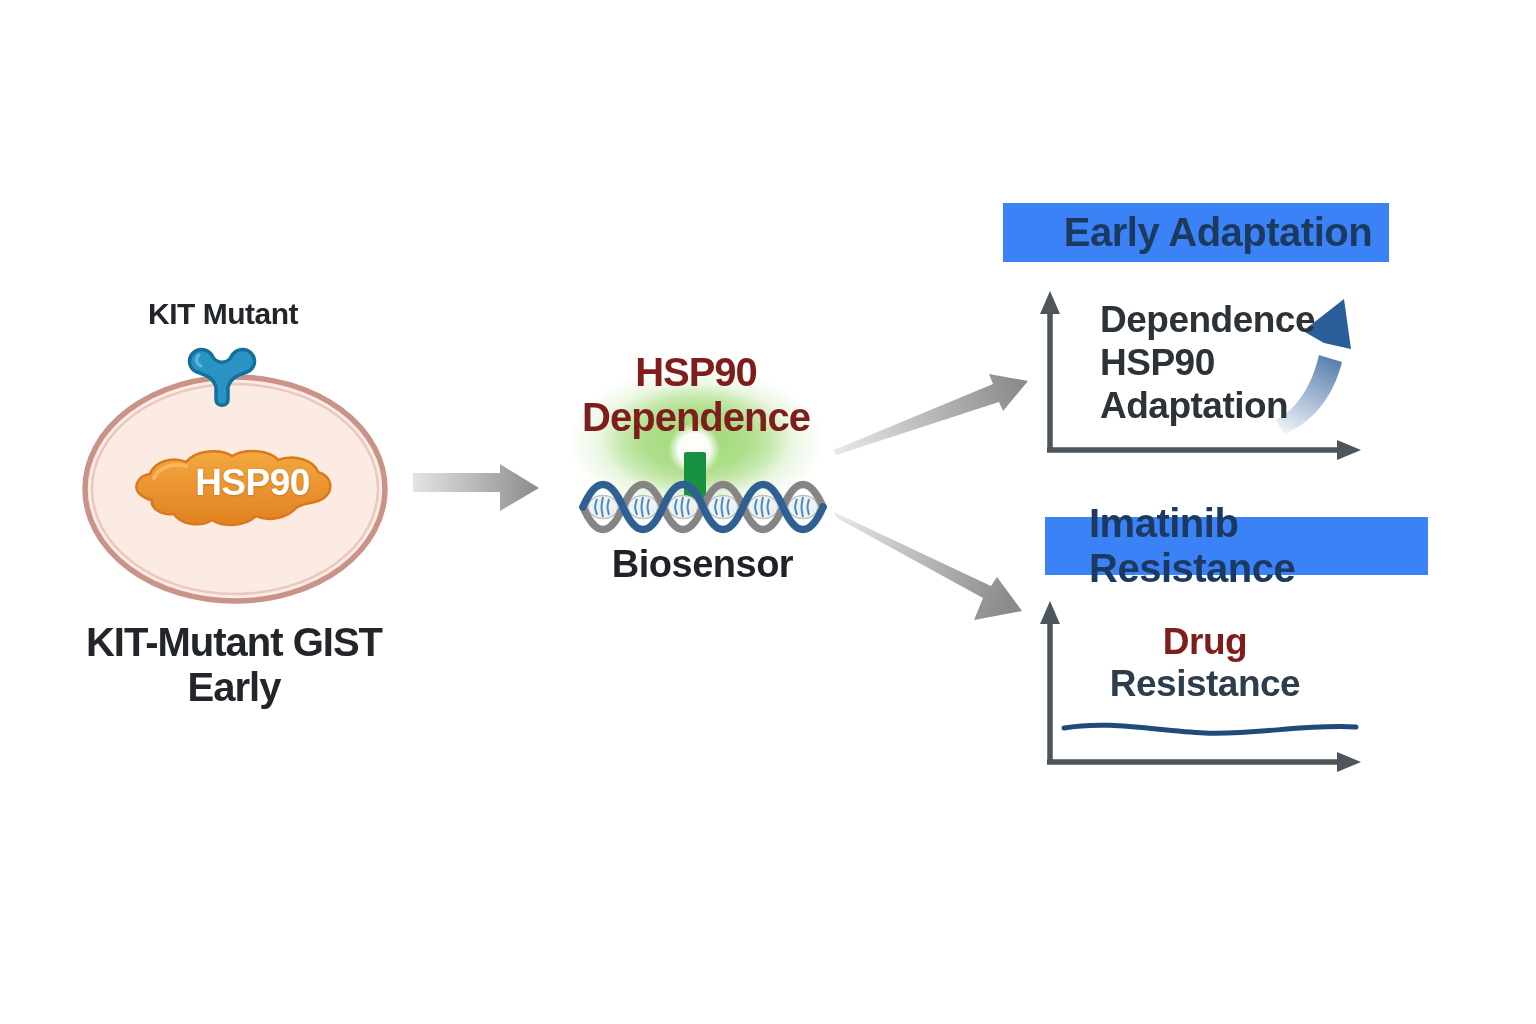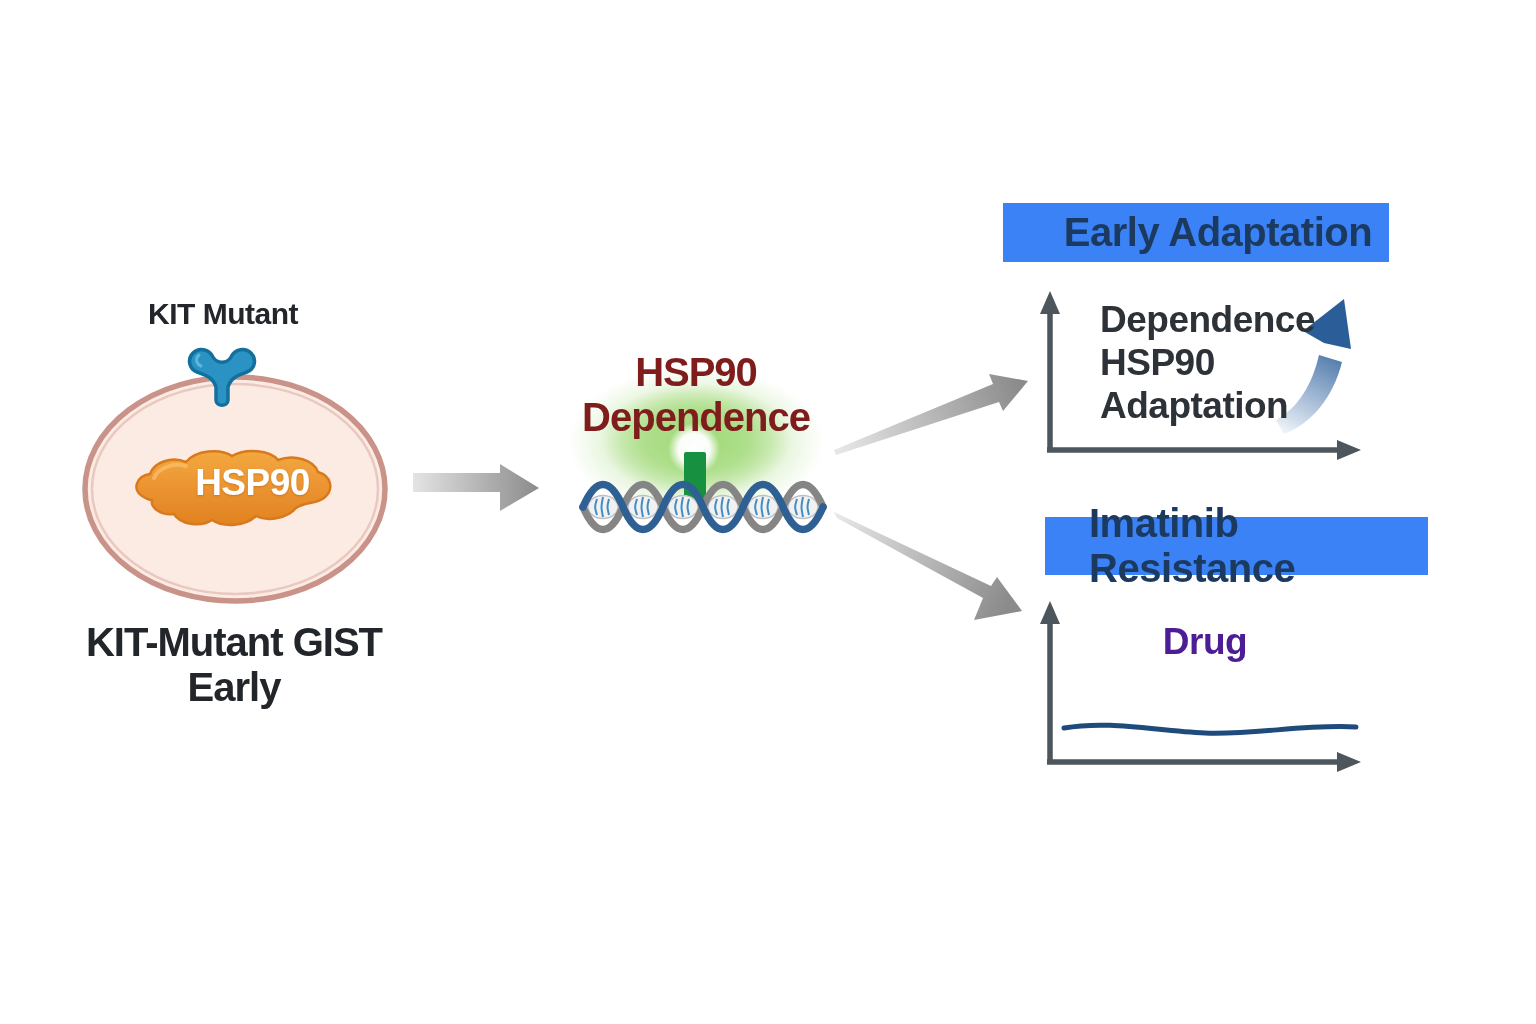--- a/index.html
+++ b/index.html
@@ -15,21 +15,21 @@
   .cell-label { left: 78px; top: 620px; width: 312px; font-size: 40px; font-weight: 600; letter-spacing: -1px; }
   .dep-title { left: 520px; top: 350px; width: 352px; font-size: 40px; font-weight: 700; color: #7f1d1d; letter-spacing: -1px; }
   .bio-label { left: 595px; top: 543px; width: 215px; font-size: 38px; font-weight: 700; color: #1f2226; letter-spacing: -0.5px; }
   .band { position: absolute; background: #3b82f6; display: flex; align-items: center; justify-content: center;
     font-size: 40px; font-weight: 700; color: #1c3a5f; letter-spacing: -0.5px; padding-left: 44px; }
   .band1 { left: 1003px; top: 203px; width: 386px; height: 59px; }
   .band2 { left: 1005px; top: 517px; width: 383px; height: 58px; margin-left: 40px; }
   .graph1-note { left: 1100px; top: 298px; font-size: 37px; font-weight: 600; color: #2c3237;
     line-height: 43px; letter-spacing: -0.5px; }
   .graph1-note span { display: block; }
-  .drug-label { left: 1100px; top: 621px; width: 210px; font-size: 37px; font-weight: 600; color: #4c1d95; letter-spacing: -0.5px; }
+  .drug-label { left: 1100px; top: 621px; width: 210px; font-size: 37px; font-weight: 600; color: #7f1d1d; letter-spacing: -0.5px; }
   .res-label { left: 1083px; top: 663px; width: 244px; font-size: 37px; font-weight: 600; color: #2e3d4e; letter-spacing: -0.5px; }
 </style>
 </head>
 <body>
 
 <div id="canvas">
 
   <svg id="art" width="1536" height="1024" viewBox="0 0 1536 1024">
     <defs>
       <linearGradient id="orangeGrad" x1="0" y1="0" x2="0" y2="1">
@@ -141,25 +141,27 @@
       <polygon points="1361,762 1337,752 1337,772" stroke="none"></polygon>
     </g>
     <path d="M1064,728 C1110,720 1155,731 1205,733 C1255,735 1305,724 1356,727" fill="none" stroke="#1e4a7c" stroke-width="5" stroke-linecap="round"></path>
   </svg>
 
   <div class="lbl kit-label center">KIT Mutant</div>
   <div class="lbl hsp90-label center">HSP90</div>
   <div class="lbl cell-label center">KIT-Mutant GIST Early</div>
 
   <div class="lbl dep-title center">HSP90 Dependence</div>
+  <div class="lbl bio-label center">Biosensor</div>
 
   <div class="band band1">Early Adaptation</div>
   <div class="band band2">Imatinib Resistance</div>
 
   <div class="lbl graph1-note">
     <span>Dependence</span>
     <span>HSP90</span>
     <span>Adaptation</span>
   </div>
 
   <div class="lbl drug-label center">Drug</div>
+  <div class="lbl res-label center">Resistance</div>
 
 </div>
 
 </body></html>

